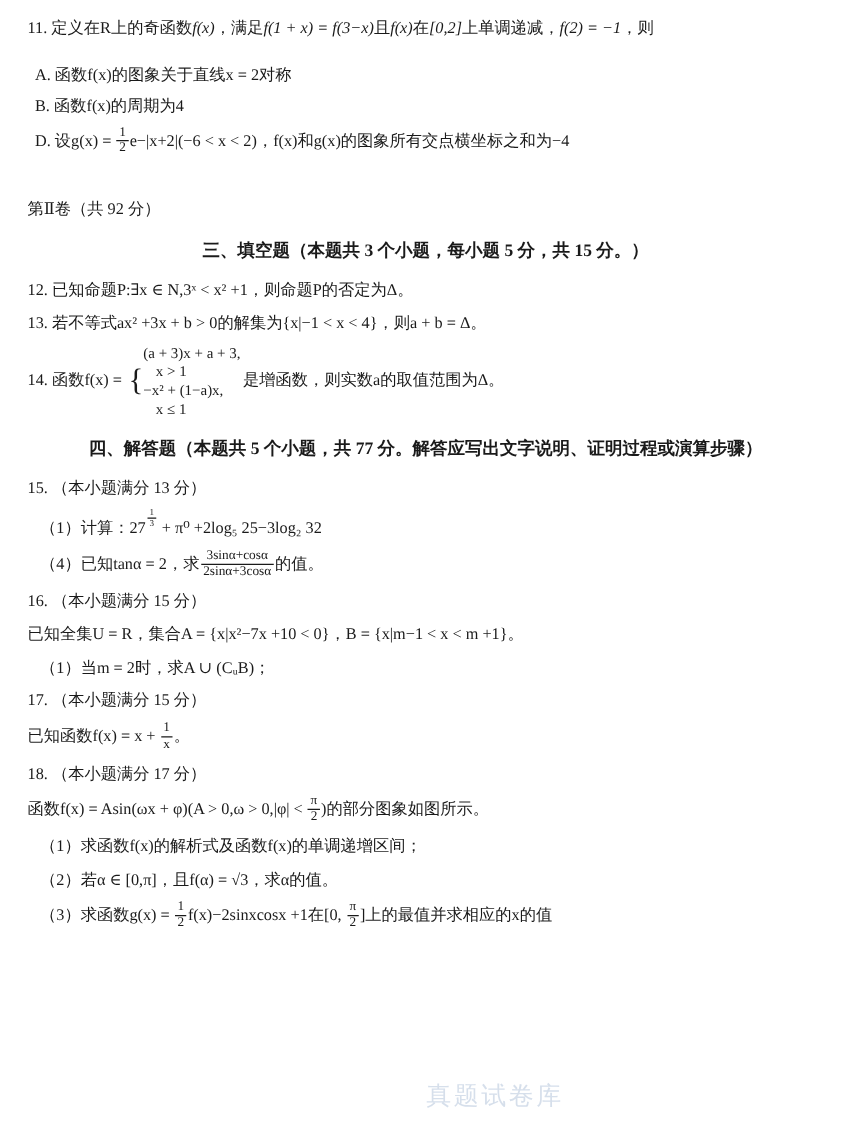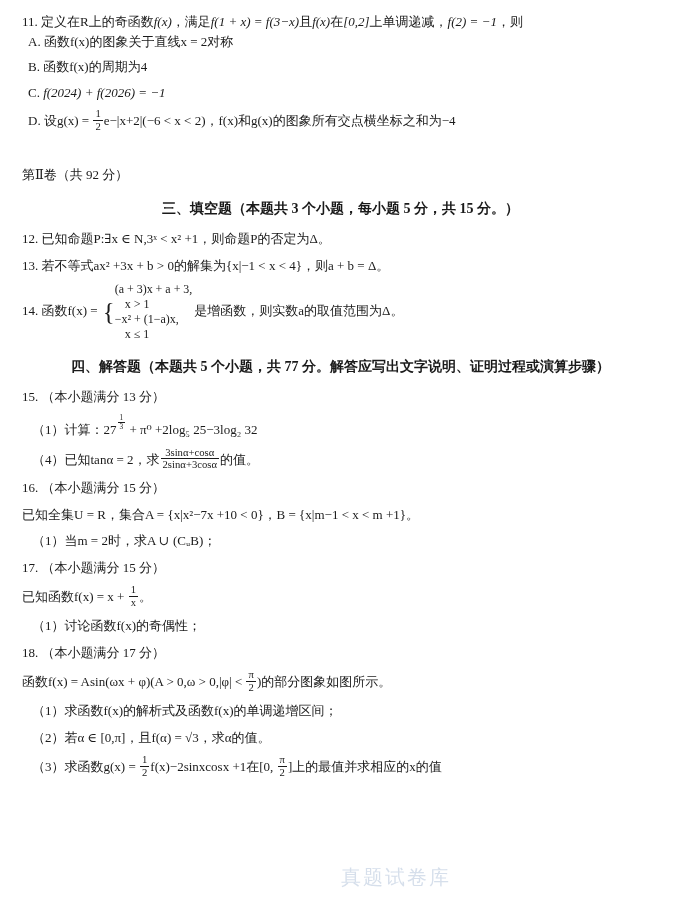--- a/index.html
+++ b/index.html
@@ -22,21 +22,21 @@
     height: 911px;
     padding: 12px 22px 0 22px;
     box-sizing: border-box;
   }
   .q-block {
     margin-bottom: 2px;
   }
   .q-line {
     display: block;
     white-space: nowrap;
-    margin: 0 0 0 0;
+    margin: 0 0 18px 0;
   }
   .opt {
     margin: 0 0 6px 6px;
     white-space: nowrap;
     font-family: Liberation Serif, serif;
   }
   .spacer-sm { height: 10px; }
   .section-head {
     font-weight: bold;
     font-size: 14px;
@@ -114,24 +114,20 @@
     </div>
     <div class="opt">
       <span>A.</span>
       <span>函数f(x)的图象关于直线x = 2对称</span>
     </div>
     <div class="opt">
       <span>B.</span>
       <span>函数f(x)的周期为4</span>
     </div>
     <div class="opt">
-      <span>C.</span>
-      <span class="it">f(2024) + f(2026) = −1</span>
-    </div>
-    <div class="opt">
       <span>D.</span>
       <span>设g(x) = </span><span class="frac"><span class="num">1</span><span class="den">2</span></span><span>e−|x+2|(−6 &lt; x &lt; 2)，f(x)和g(x)的图象所有交点横坐标之和为−4</span>
     </div>
   </div>
 
   <div class="spacer-sm"></div>
 
   <div class="plain-head">第Ⅱ卷（共 92 分）</div>
 
   <div class="section-head">三、填空题（本题共 3 个小题，每小题 5 分，共 15 分。）</div>
@@ -171,21 +167,20 @@
   <div class="sub">已知全集U = R，集合A = {x|x²−7x +10 &lt; 0}，B = {x|m−1 &lt; x &lt; m +1}。</div>
   <div class="sub-indent">（1）当m = 2时，求A ∪ (CᵤB)；</div>
 
   <div class="sub">
     <span>17.</span>
     <span>（本小题满分 15 分）</span>
   </div>
   <div class="sub">
     <span>已知函数f(x) = x + </span><span class="frac"><span class="num">1</span><span class="den">x</span></span><span>。</span>
   </div>
-  <div class="sub-indent">（1）讨论函数f(x)的奇偶性；</div>
 
   <div class="sub">
     <span>18.</span>
     <span>（本小题满分 17 分）</span>
   </div>
   <div class="sub">
     <span>函数f(x) = Asin(ωx + φ)(A &gt; 0,ω &gt; 0,|φ| &lt; </span><span class="frac"><span class="num">π</span><span class="den">2</span></span><span>)的部分图象如图所示。</span>
   </div>
   <div class="sub-indent">（1）求函数f(x)的解析式及函数f(x)的单调递增区间；</div>
   <div class="sub-indent">（2）若α ∈ [0,π]，且f(α) = √3，求α的值。</div>

